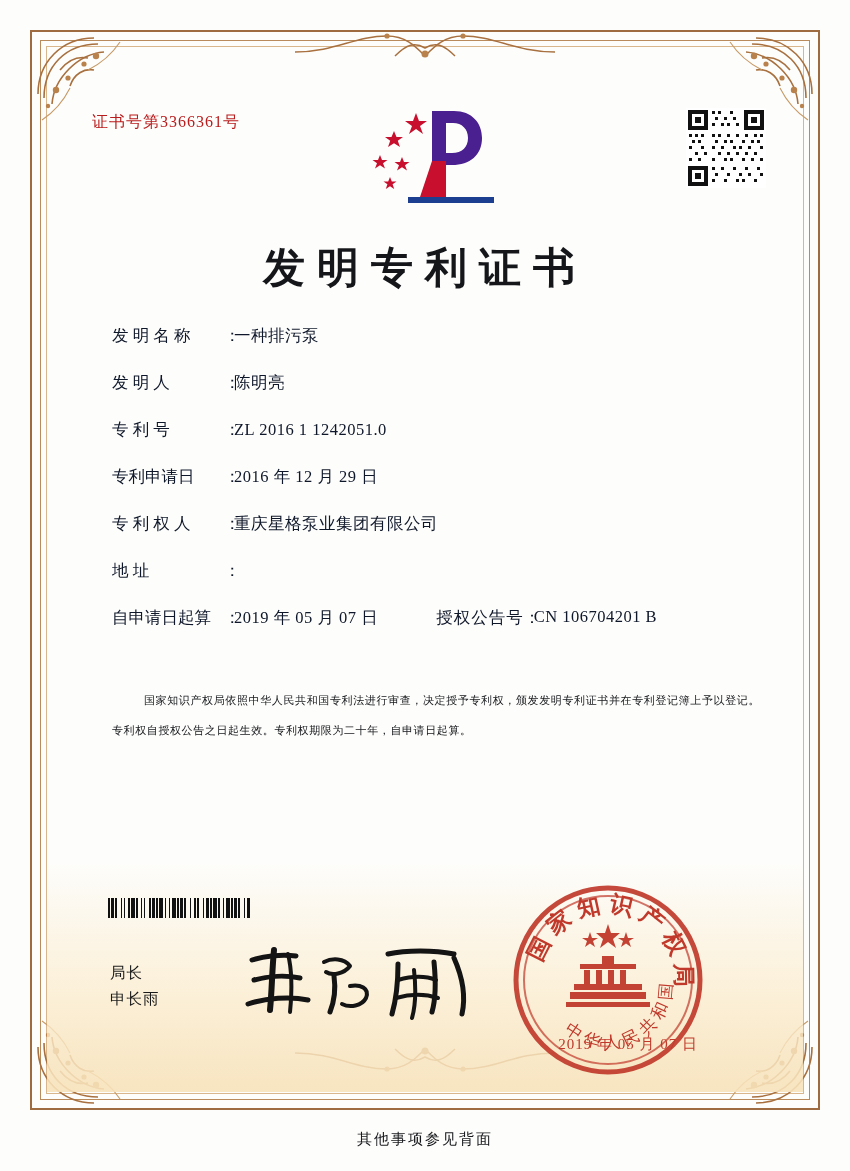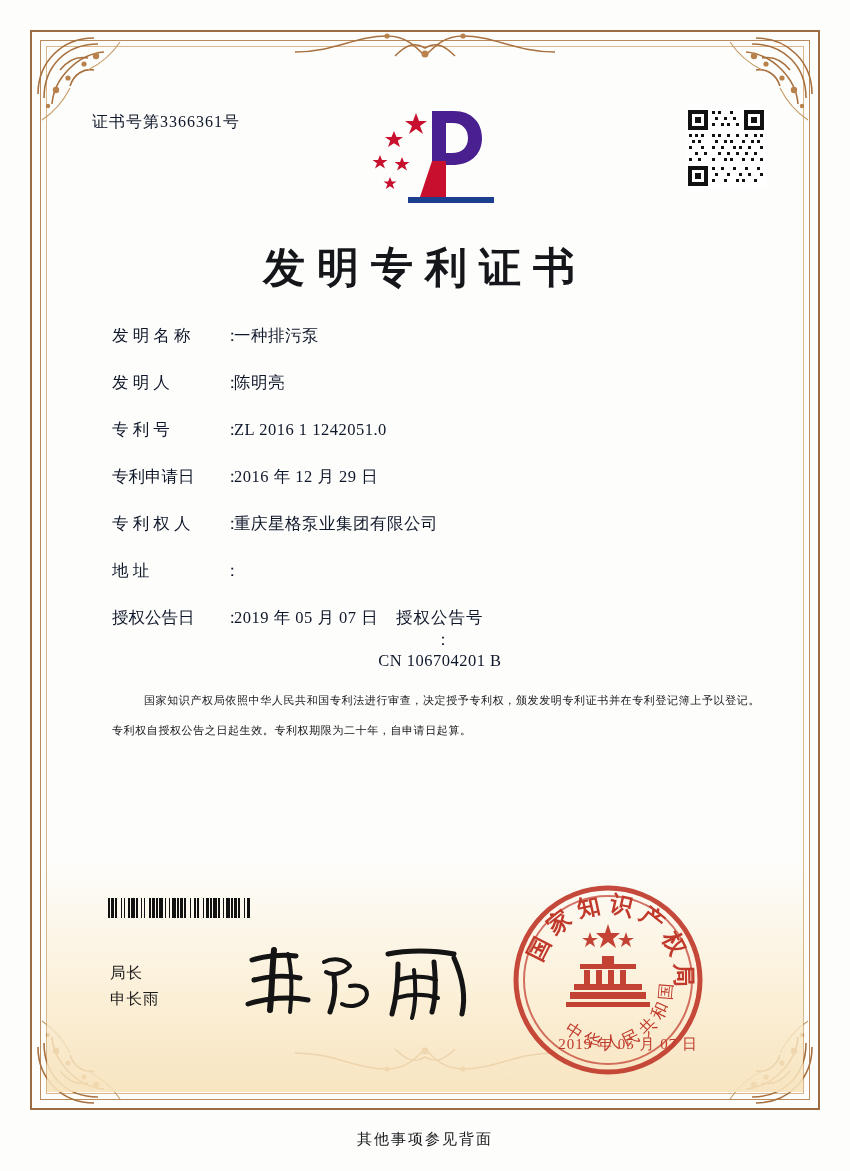--- a/index.html
+++ b/index.html
@@ -89,21 +89,21 @@
     left: 60px; top: 60px;
     width: 730px;
     height: 1020px;
   }
 
   .cert-no {
     position: absolute;
     left: 32px; top: 52px;
     font-size: 16px;
     letter-spacing: 1px;
-    color: #0f172a;
+    color: #b91c1c;
     white-space: nowrap;
   }
 
   .qr {
     position: absolute;
     right: 24px; top: 48px;
     width: 80px; height: 80px;
   }
 
   
@@ -142,23 +142,23 @@
   }
   .f-label {
     width: 112px;
     display: inline-block;
     letter-spacing: 0px;
   }
   .f-colon { width: 10px; }
   .f-value { letter-spacing: 0.5px; }
 
   .field-row.two-col .right-group {
+    margin-left: 58px;
     display: flex;
-    align-items: center;
-    flex-direction: column;
+    align-items: flex-start;
   }
   .right-group .f-label2 {
     letter-spacing: 1px;
   }
 
   
   .body-text {
     position: absolute;
     left: 52px; top: 625px;
     width: 648px;
@@ -493,21 +493,21 @@
       <div class="field-row">
         <span class="f-label">专 利 权 人</span>
         <span class="f-colon">：</span>
         <span class="f-value">重庆星格泵业集团有限公司</span>
       </div>
       <div class="field-row">
         <span class="f-label">地 址</span>
         <span class="f-colon">：</span>
       </div>
       <div class="field-row two-col">
-        <span class="f-label">授权公告日</span>
+        <span class="f-label">自申请日起算</span>
         <span class="f-colon">：</span>
         <span class="f-value">2019 年 05 月 07 日</span>
         <span class="right-group">
           <span class="f-label2">授权公告号</span>
           <span class="f-colon">：</span>
           <span class="f-value">CN 106704201 B</span>
         </span>
       </div>
     </div>
 

